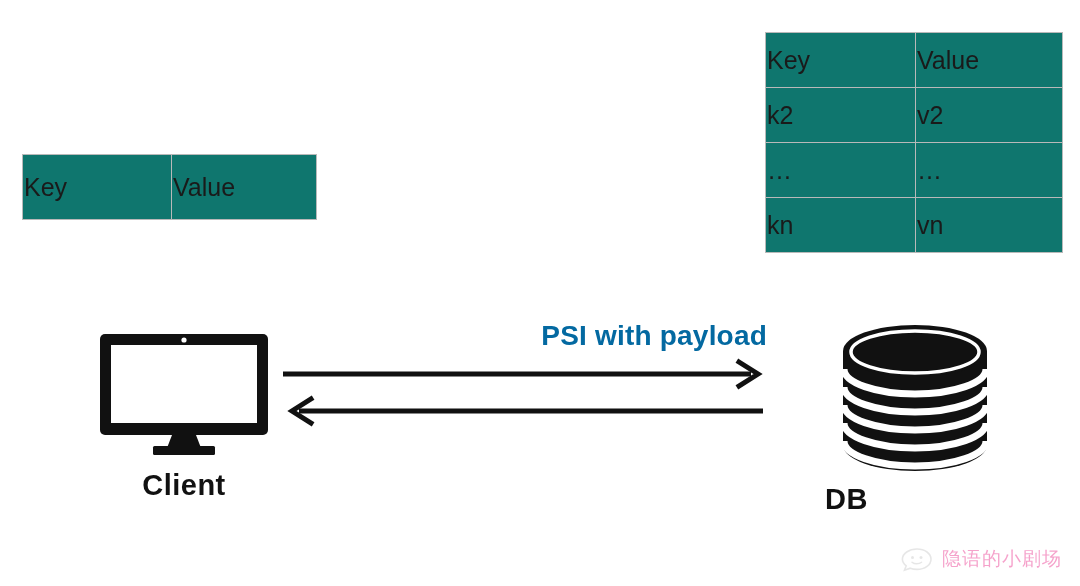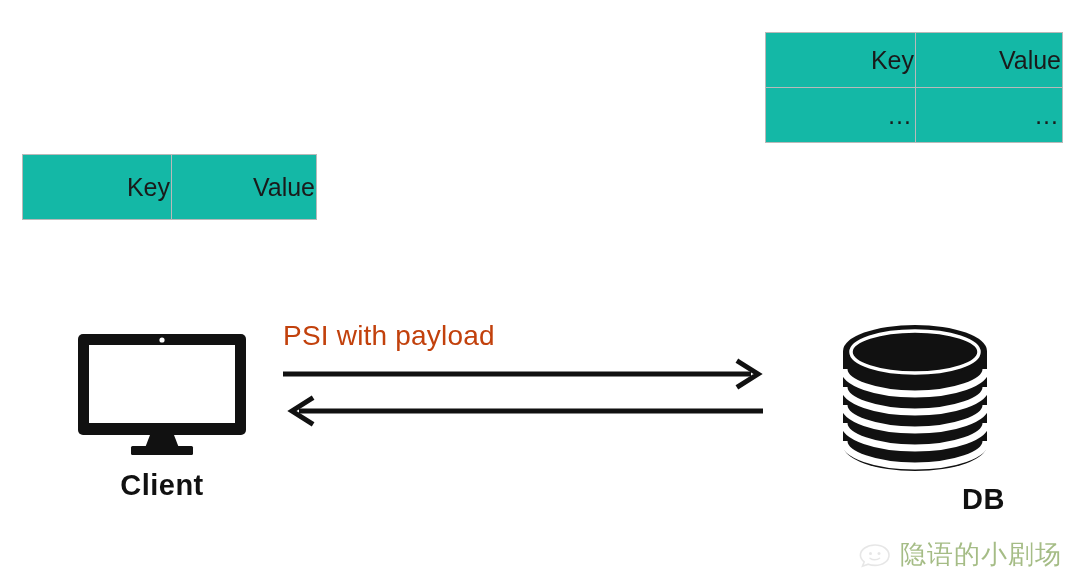--- a/index.html
+++ b/index.html
@@ -17,23 +17,23 @@
   }
 
   
   .kv-table {
     position: absolute;
     border-collapse: collapse;
     background: #ebebeb;
     table-layout: fixed;
   }
   .kv-table td {
-    background: #14b8a6;
+    background: #0f766e;
     border: 1.6px solid #b9b9b9;
-    text-align: right;
+    text-align: left;
     vertical-align: middle;
     color: #1a1a1a;
     font-family: "Liberation Sans", sans-serif;
     font-weight: 400;
     white-space: nowrap;
   }
 
   
   #client-table {
     left: 22px;
@@ -73,72 +73,72 @@
     height: 70px;
   }
   .arrow-svg { display: block; }
 
   
   #protocol-label {
     position: absolute;
     left: 283px;
     top: 320px;
     width: 484px;
-    text-align: left;
+    text-align: right;
     font-family: "Liberation Sans", sans-serif;
     font-size: 28px;
-    font-weight: 400;
+    font-weight: 700;
     letter-spacing: 0.2px;
-    color: #c2410c;
+    color: #0369a1;
     white-space: nowrap;
   }
 
   
   #client-node {
     position: absolute;
-    left: 72px;
+    left: 94px;
     top: 332px;
     width: 180px;
     text-align: center;
   }
   #client-node .monitor-svg { display: block; margin: 0 auto; }
   .node-label {
     font-family: "Liberation Sans", sans-serif;
     font-weight: bold;
     font-size: 29px;
     color: #111111;
     letter-spacing: 0.5px;
     margin-top: 12px;
   }
 
   
   #db-node {
     position: absolute;
     left: 825px;
     top: 325px;
     width: 180px;
-    text-align: right;
+    text-align: left;
   }
   #db-node .db-svg { display: block; margin: 0 auto; }
   #db-node .node-label { margin-top: 10px; }
 
   
   #watermark {
     position: absolute;
     right: 18px;
     bottom: 14px;
     display: flex;
     align-items: center;
     gap: 8px;
     opacity: 0.5;
   }
   #watermark .wm-text {
     font-family: "Liberation Sans", sans-serif;
-    font-size: 26px;
-    color: #4d7c0f;
+    font-size: 19px;
+    color: #ec4899;
     letter-spacing: 1px;
     white-space: nowrap;
   }
   #watermark .wm-logo { display: block; }
 </style>
 </head>
 <body>
 
 <table id="client-table" class="kv-table">
   <tbody>
@@ -149,22 +149,30 @@
   </tbody>
 </table>
 
 <table id="db-table" class="kv-table">
   <tbody>
     <tr>
       <td class="col-key">Key</td>
       <td class="col-val">Value</td>
     </tr>
     <tr>
+      <td class="col-key">k2</td>
+      <td class="col-val">v2</td>
+    </tr>
+    <tr>
       <td class="col-key ellipsis">…</td>
       <td class="col-val ellipsis">…</td>
+    </tr>
+    <tr>
+      <td class="col-key">kn</td>
+      <td class="col-val">vn</td>
     </tr>
   </tbody>
 </table>
 
 <div id="protocol-label">PSI with payload</div>
 
 <div class="arrow-group">
   <svg class="arrow-svg" width="484" height="70" viewBox="0 0 484 70" xmlns="http://www.w3.org/2000/svg">
 
     <g>

